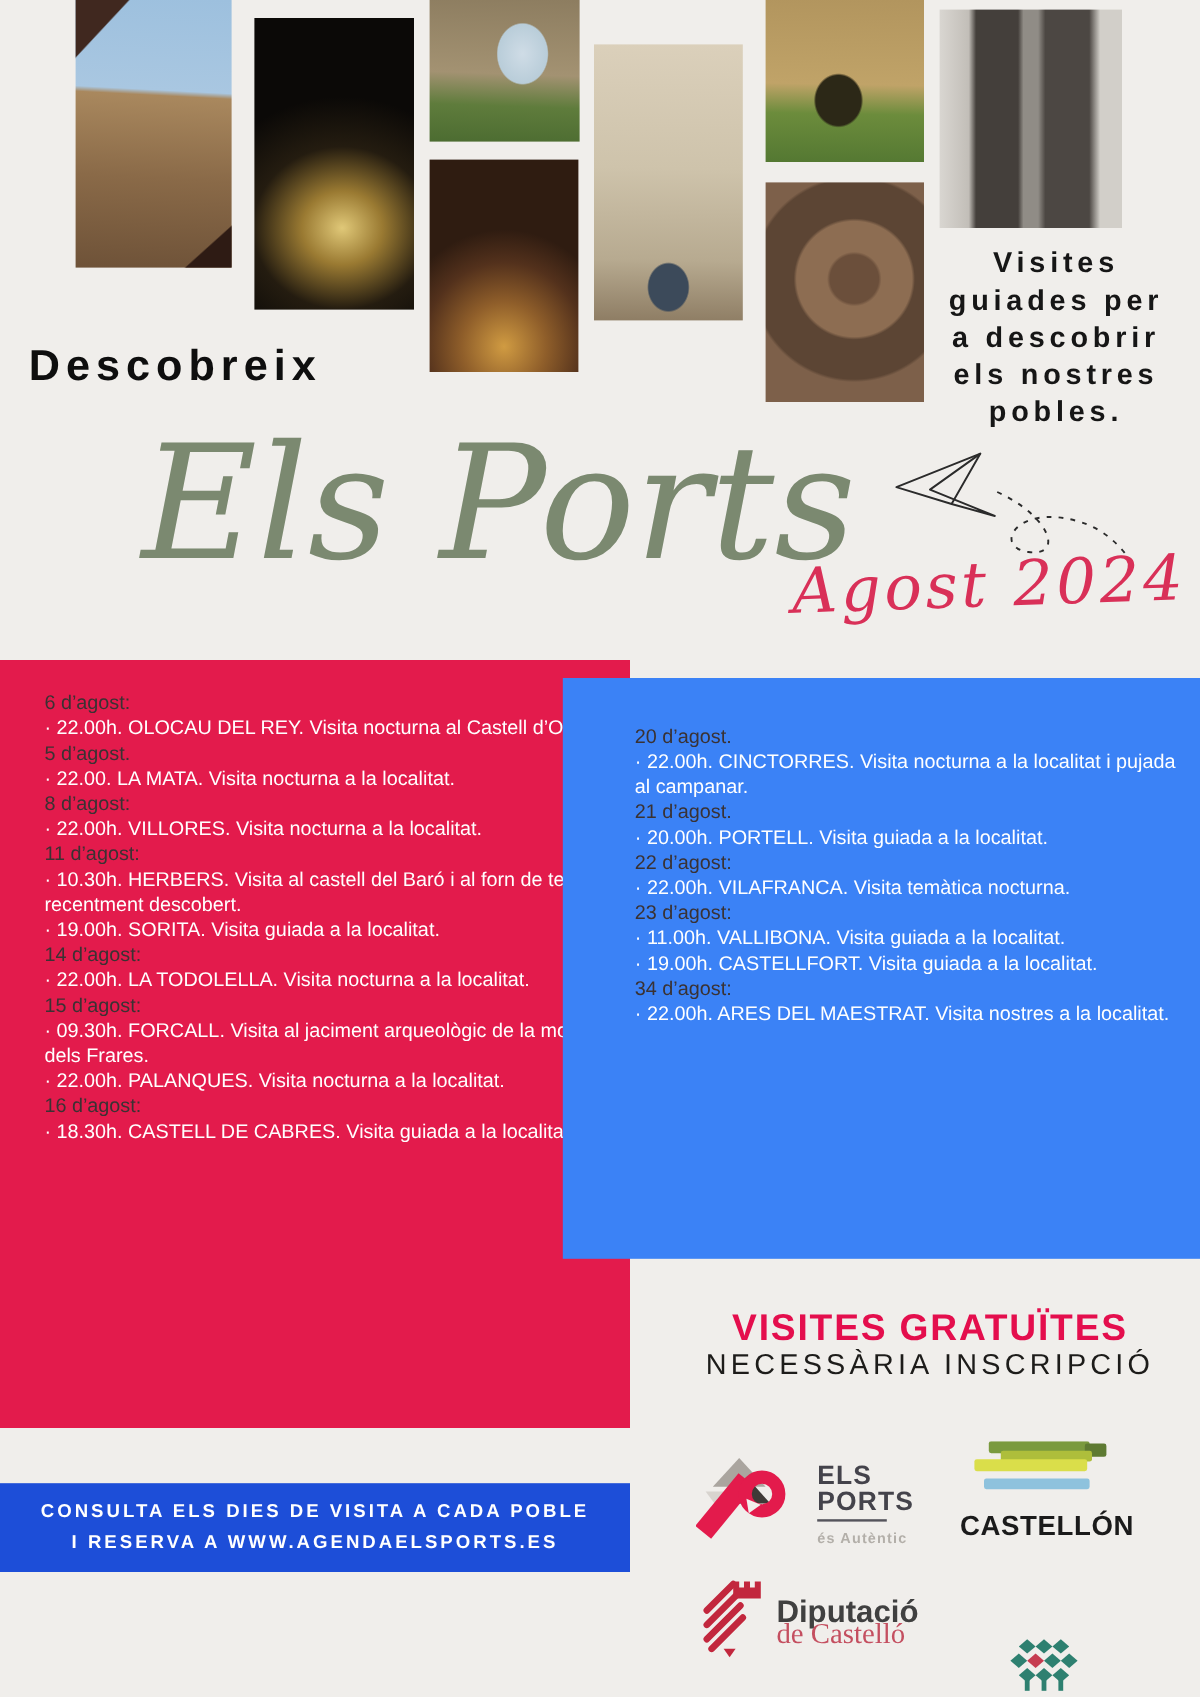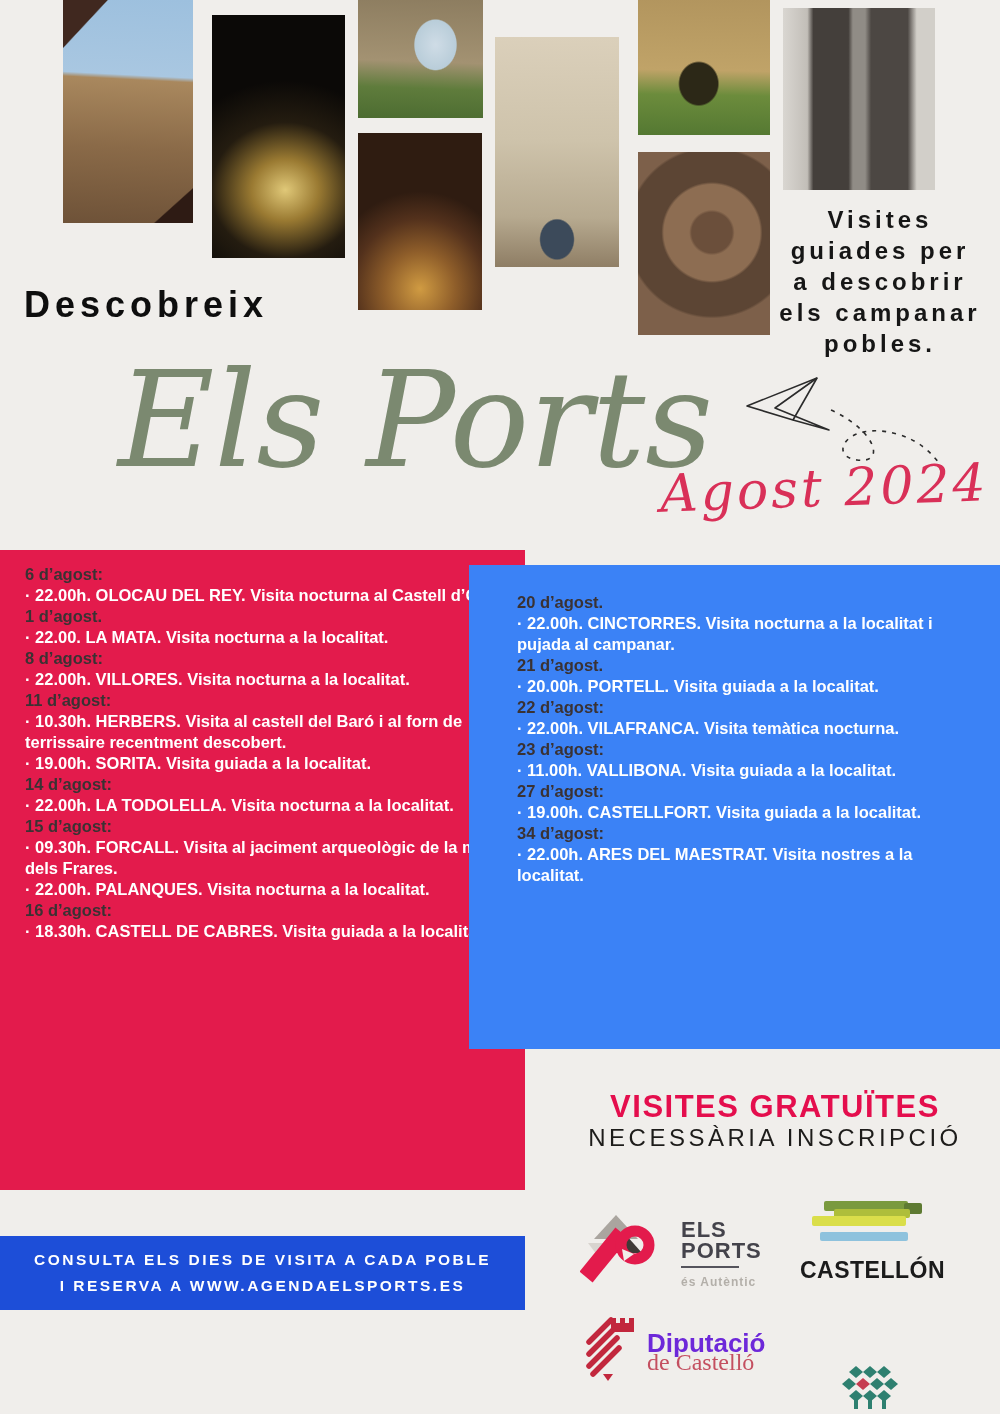--- a/index.html
+++ b/index.html
@@ -36,21 +36,21 @@
   .title-script{position:absolute;left:118px;top:348px;font-size:132px;line-height:1.1;color:#7b8970;white-space:nowrap;}
   .edition-script{position:absolute;left:660px;top:458px;font-size:52px;color:#d93058;letter-spacing:3px;
                   transform:rotate(-2deg);white-space:nowrap;}
   .tagline{position:absolute;left:772px;top:204px;width:216px;text-align:center;font-size:24px;font-weight:600;
            letter-spacing:4px;line-height:31px;color:#161616;}
   .plane{position:absolute;left:735px;top:372px;}
 
   
   .block-red{position:absolute;left:0;top:550px;width:525px;height:640px;background:#e31b4c;z-index:1;}
   .block-beige{position:absolute;left:469px;top:565px;width:531px;height:484px;background:#3b82f6;z-index:2;}
-  .sched{margin:4px;font-size:16.5px;font-weight:700;line-height:21px;}
+  .sched{margin:16px;font-size:16.5px;font-weight:400;line-height:21px;}
   .block-red .sched{padding:10px 10px 0 21px;width:494px;}
   .block-beige .sched{padding:23px 30px 0 44px;width:457px;}
   .date-line{margin:0;color:#3a3233;}
   .event-line{margin:0;color:#ffffff;}
 
   
   .free-title{position:absolute;left:545px;top:1089px;width:460px;text-align:center;font-size:31px;font-weight:800;
               letter-spacing:1.5px;color:#e40e4d;white-space:nowrap;}
   .free-sub{position:absolute;left:545px;top:1124px;width:460px;text-align:center;font-size:24px;font-weight:500;
             letter-spacing:3.5px;color:#1d1c1a;white-space:nowrap;}
@@ -63,21 +63,21 @@
   
   .logo{position:absolute;}
   .elsports-icon{left:580px;top:1213px;}
   .elsports-word{left:681px;top:1219px;color:#44434b;font-weight:800;font-size:22px;line-height:21px;letter-spacing:1px;}
   .elsports-rule{width:58px;height:2px;background:#55545c;margin:5px 0 4px 0;}
   .elsports-sub{font-size:12px;font-weight:600;color:#b3afa9;letter-spacing:1px;}
   .castellon{left:800px;top:1201px;width:130px;text-align:center;}
   .castellon-word{font-size:23px;font-weight:800;color:#1b1b1b;letter-spacing:0.5px;margin-top:4px;}
   .diputacio{left:585px;top:1316px;display:flex;align-items:center;}
   .diputacio-text{margin-left:12px;line-height:19px;padding-top:8px;}
-  .dip-l1{font-size:26px;font-weight:700;color:#6d28d9;}
+  .dip-l1{font-size:26px;font-weight:700;color:#404040;}
   .dip-l2{font-size:24px;font-weight:400;color:#c44f60;font-family:Liberation Serif, serif;}
   .manco{left:780px;top:1364px;width:175px;text-align:center;}
   .manco-small{font-size:8.5px;font-weight:700;letter-spacing:4px;color:#37806f;margin-top:4px;white-space:nowrap;}
   .manco-script{font-family:"DejaVu Serif",serif;font-style:italic;font-size:27px;color:#b64d58;letter-spacing:6px;}
 </style>
 </head>
 <body>
 
 <div id="poster">
 
@@ -87,42 +87,42 @@
   <div class="photo p4"></div>
   <div class="photo p5"></div>
   <div class="photo p6"></div>
   <div class="photo p7"></div>
   <div class="photo p8"></div>
 
   <div class="tagline" id="tagline">
       <div>Visites</div>
       <div>guiades per</div>
       <div>a descobrir</div>
-      <div>els campanar</div>
+      <div>els nostres</div>
       <div>pobles.</div>
     </div>
 
   <div class="kicker">Descobreix</div>
   <div class="script title-script">Els Ports</div>
 
   <svg class="plane" width="210" height="110" viewBox="0 0 210 110">
     <g fill="none" stroke="#2b2b2b" stroke-width="1.6" stroke-linejoin="round">
       <polygon points="12,34 82,6 58,48"></polygon>
       <polyline points="82,6 40,36 94,58 58,48"></polyline>
       <path d="M96,38 C140,58 152,92 122,88 C92,84 112,48 162,62 C184,68 198,82 206,94" stroke-dasharray="4 6"></path>
     </g>
   </svg>
 
   <div class="script edition-script">Agost 2024</div>
 
   <div class="block-red">
     <div class="sched" id="sched-left">
         <p class="date-line">6 d’agost:</p>
         <p class="event-line">· 22.00h. OLOCAU DEL REY. Visita nocturna al Castell d’Olcaf.</p>
-        <p class="date-line">1 d’agost.</p>
+        <p class="date-line">5 d’agost.</p>
         <p class="event-line">· 22.00. LA MATA. Visita nocturna a la localitat.</p>
         <p class="date-line">8 d’agost:</p>
         <p class="event-line">· 22.00h. VILLORES. Visita nocturna a la localitat.</p>
         <p class="date-line">11 d’agost:</p>
         <p class="event-line">· 10.30h. HERBERS. Visita al castell del Baró i al forn de terrissaire recentment descobert.</p>
         <p class="event-line">· 19.00h. SORITA. Visita guiada a la localitat.</p>
         <p class="date-line">14 d’agost:</p>
         <p class="event-line">· 22.00h. LA TODOLELLA. Visita nocturna a la localitat.</p>
         <p class="date-line">15 d’agost:</p>
         <p class="event-line">· 09.30h. FORCALL. Visita al jaciment arqueològic de la moleta dels Frares.</p>
@@ -134,21 +134,20 @@
   <div class="block-beige">
     <div class="sched" id="sched-right">
         <p class="date-line">20 d’agost.</p>
         <p class="event-line">· 22.00h. CINCTORRES. Visita nocturna a la localitat i pujada al campanar.</p>
         <p class="date-line">21 d’agost.</p>
         <p class="event-line">· 20.00h. PORTELL. Visita guiada a la localitat.</p>
         <p class="date-line">22 d’agost:</p>
         <p class="event-line">· 22.00h. VILAFRANCA. Visita temàtica nocturna.</p>
         <p class="date-line">23 d’agost:</p>
         <p class="event-line">· 11.00h. VALLIBONA. Visita guiada a la localitat.</p>
-        <p class="date-line">27 d’agost:</p>
         <p class="event-line">· 19.00h. CASTELLFORT. Visita guiada a la localitat.</p>
         <p class="date-line">34 d’agost:</p>
         <p class="event-line">· 22.00h. ARES DEL MAESTRAT. Visita nostres a la localitat.</p>
       </div>
   </div>
 
   <div class="free-title">VISITES GRATUÏTES</div>
   <div class="free-sub">NECESSÀRIA INSCRIPCIÓ</div>
 
   <div class="banner">

